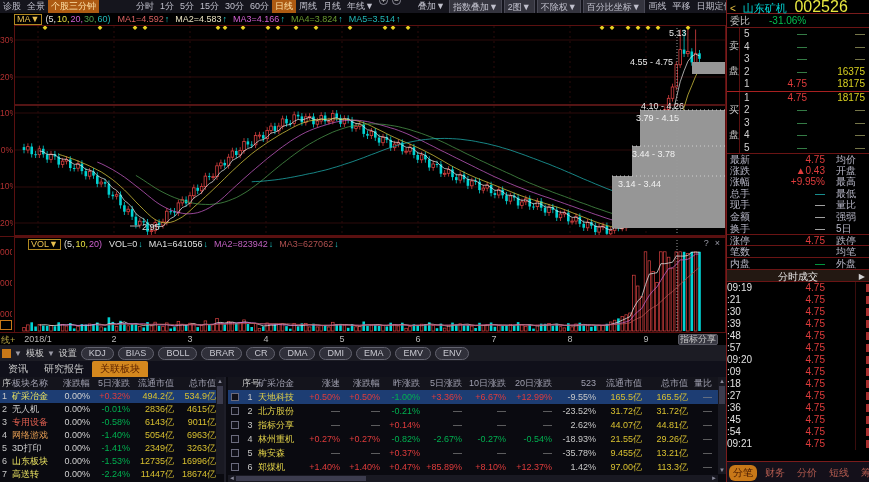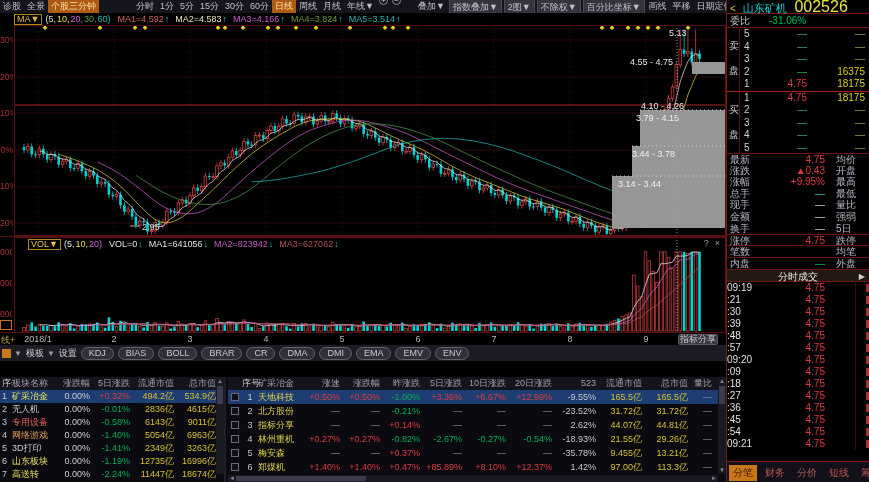--- a/index.html
+++ b/index.html
@@ -118,21 +118,21 @@
   .t-head .h2{flex:1;text-align:center;}
   .t-head .h3{width:34px;text-align:right;padding-right:1px;overflow:hidden;}
   .trow{display:flex;height:12px;line-height:12px;}
   .t-time{width:40px;color:#e0e0e0;}
   .t-price{flex:1;text-align:right;padding-right:30px;color:#e03c3c;}
   .t-vol{width:14px;position:relative;border-left:1px solid #3a0d0d;}
   .t-vol .sliver{position:absolute;right:0;top:2px;width:3px;height:8px;background:#a83030;}
   .qp-tabs{position:absolute;left:0;bottom:0;width:143px;height:21px;background:#14101a;
            border-top:1px solid #7a1c1c;padding-top:3px;white-space:nowrap;overflow:hidden;}
   .qtab{display:inline-block;margin:0 2px;padding:1px 4px;color:#b65c50;cursor:pointer;}
-  .qtab.active{background:#c87818;color:#401400;border-radius:0;}
+  .qtab.active{background:#c87818;color:#401400;border-radius:6px;}
 </style>
 </head>
 <body>
 
 <div class="app">
   <div class="left-col">
     <div class="toolbar-top" id="toolbarTop">
         <span class="tb-item ">诊股</span>
         <span class="tb-item ">全景</span>
         <span class="tb-item hl">个股三分钟</span>
@@ -830,20 +830,25 @@
         <span class="pill">BIAS</span>
         <span class="pill">BOLL</span>
         <span class="pill">BRAR</span>
         <span class="pill">CR</span>
         <span class="pill">DMA</span>
         <span class="pill">DMI</span>
         <span class="pill">EMA</span>
         <span class="pill">EMV</span>
         <span class="pill">ENV</span>
       </div>
+    <div class="sub-tabs" id="subTabs">
+        <span class="stab">资讯</span>
+        <span class="stab">研究报告</span>
+        <span class="stab active">关联板块</span>
+      </div>
     <div class="tables">
       <div class="sector" id="sectorTable">
           <div class="srow head">
             <span class="c-seq">序号</span>
             <span class="c-name">板块名称</span>
             <span class="c-chg">涨跌幅</span>
             <span class="c-d5">5日涨跌</span>
             <span class="c-f">流通市值</span>
             <span class="c-t">总市值</span>
           </div>
@@ -884,21 +889,21 @@
             <span class="c-name" style="color: rgb(208, 208, 208);">3D打印</span>
             <span class="c-chg" style="color: rgb(208, 208, 208);">0.00%</span>
             <span class="c-d5" style="color: rgb(0, 176, 80);">-1.41%</span>
             <span class="c-f" style="color: rgb(216, 192, 48);">2349亿</span>
             <span class="c-t" style="color: rgb(216, 192, 48);">3263亿</span>
           </div>
           <div class="srow">
             <span class="c-seq">6</span>
             <span class="c-name" style="color: rgb(232, 224, 96);">山东板块</span>
             <span class="c-chg" style="color: rgb(208, 208, 208);">0.00%</span>
-            <span class="c-d5" style="color: rgb(0, 176, 80);">-1.19%</span>
+            <span class="c-d5" style="color: rgb(0, 176, 80);">-1.53%</span>
             <span class="c-f" style="color: rgb(216, 192, 48);">12735亿</span>
             <span class="c-t" style="color: rgb(216, 192, 48);">16996亿</span>
           </div>
           <div class="srow">
             <span class="c-seq">7</span>
             <span class="c-name" style="color: rgb(232, 224, 96);">高送转</span>
             <span class="c-chg" style="color: rgb(208, 208, 208);">0.00%</span>
             <span class="c-d5" style="color: rgb(0, 176, 80);">-2.24%</span>
             <span class="c-f" style="color: rgb(216, 192, 48);">11447亿</span>
             <span class="c-t" style="color: rgb(216, 192, 48);">18674亿</span>

